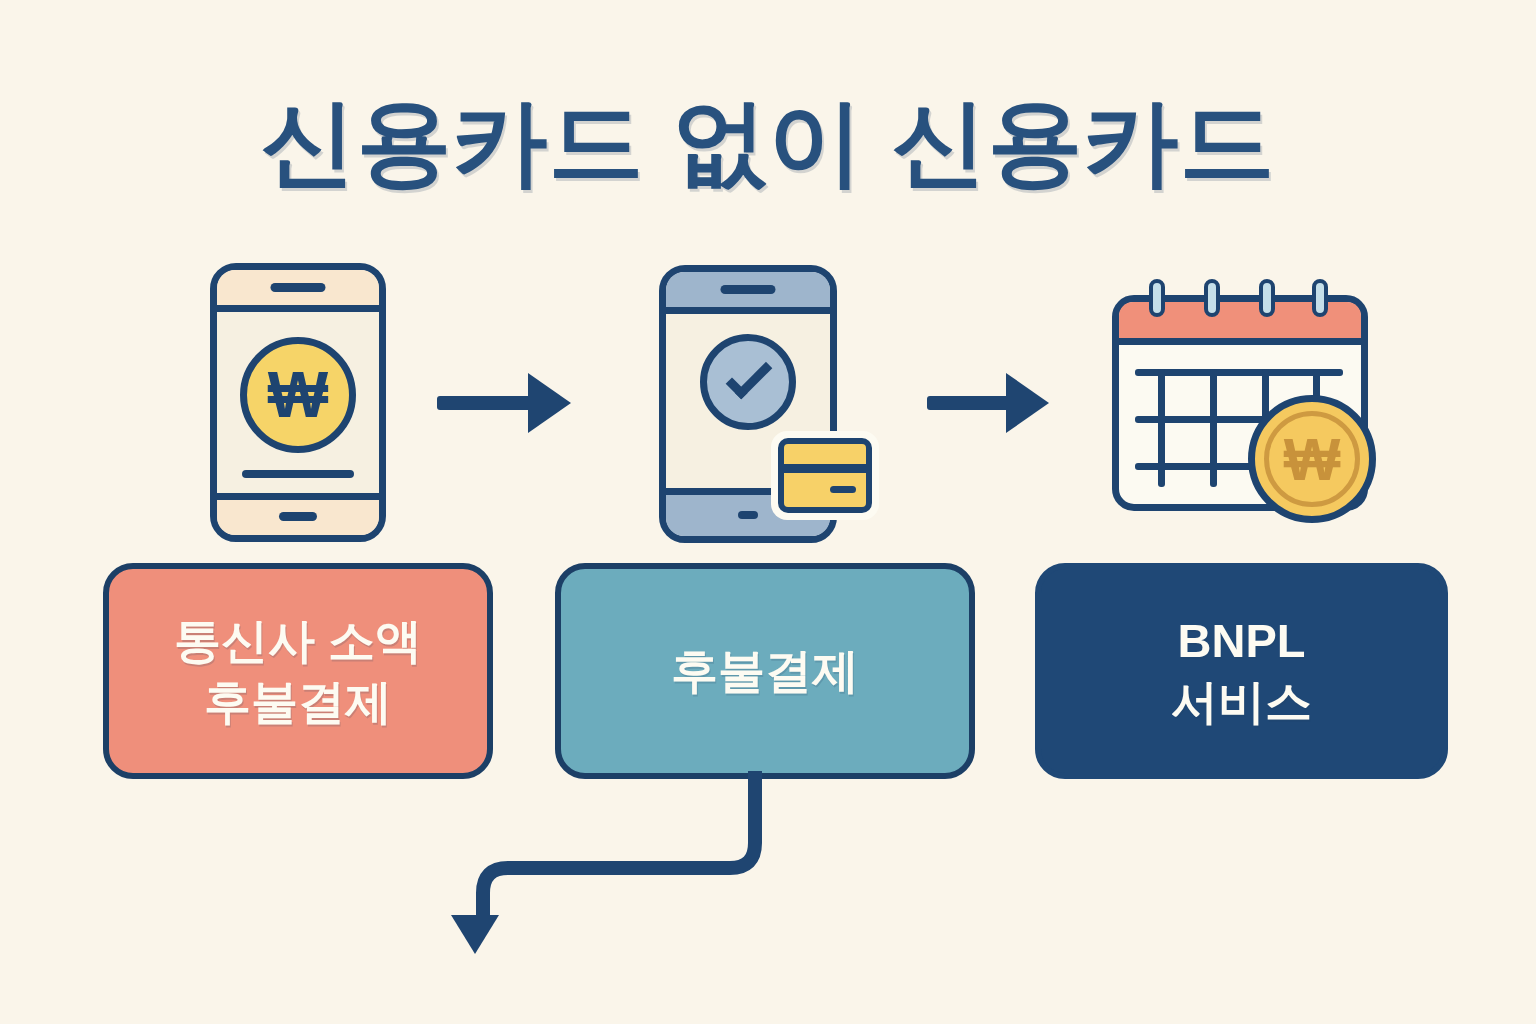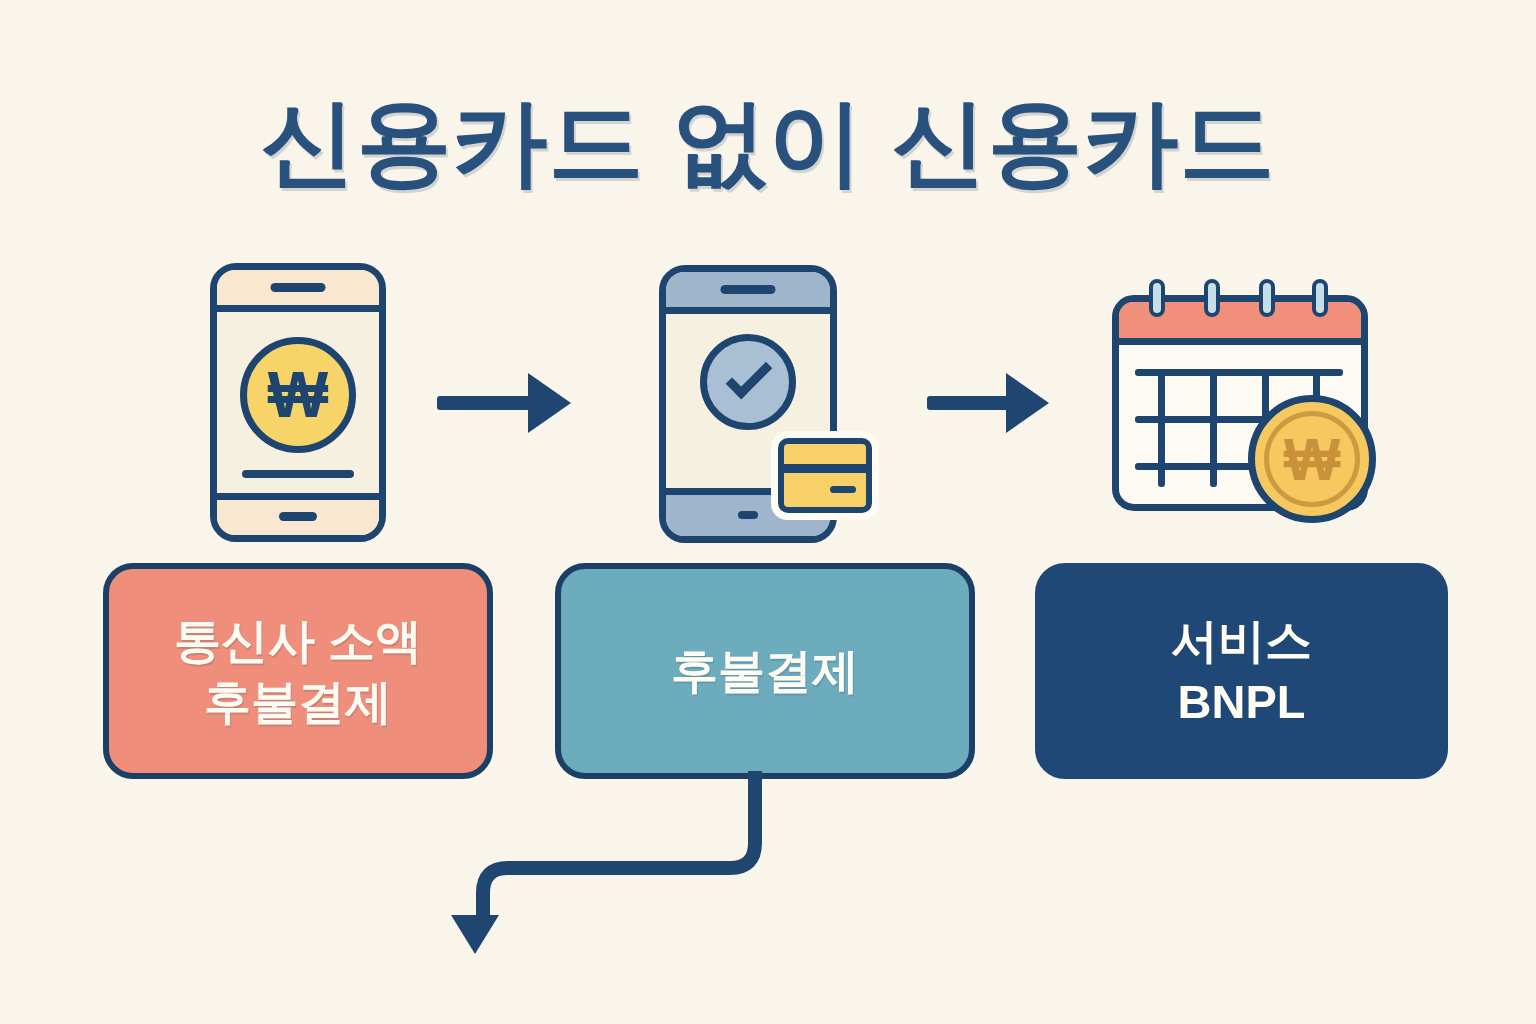--- a/index.html
+++ b/index.html
@@ -211,22 +211,22 @@
   </div>
 
   <div class="info-box box-1">
     <span>통신사 소액</span>
     <span>후불결제</span>
   </div>
   <div class="info-box box-2">
     <span>후불결제</span>
   </div>
   <div class="info-box box-3">
+    <span>BNPL</span>
     <span>서비스</span>
-    <span>BNPL</span>
   </div>
 
   <svg class="connector-svg" width="1536" height="1024" viewBox="0 0 1536 1024">
     <path d="M 755 771 L 755 843 Q 755 868 730 868 L 508 868 Q 483 868 483 893 L 483 917" fill="none" stroke="#1F4571" stroke-width="14"></path>
     <polygon points="451,915 499,915 475,954" fill="#1F4571"></polygon>
   </svg>
 
 </div>
 
 </body></html>

